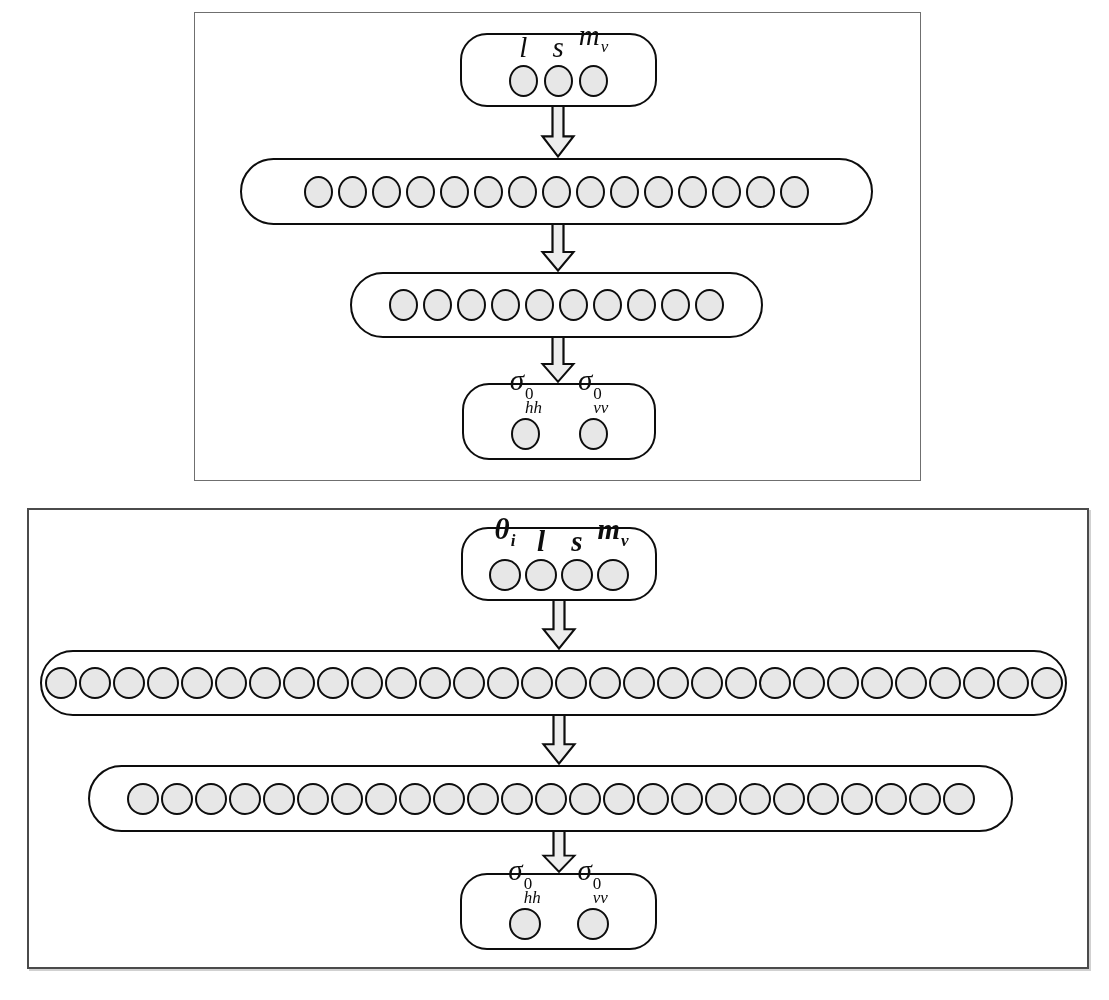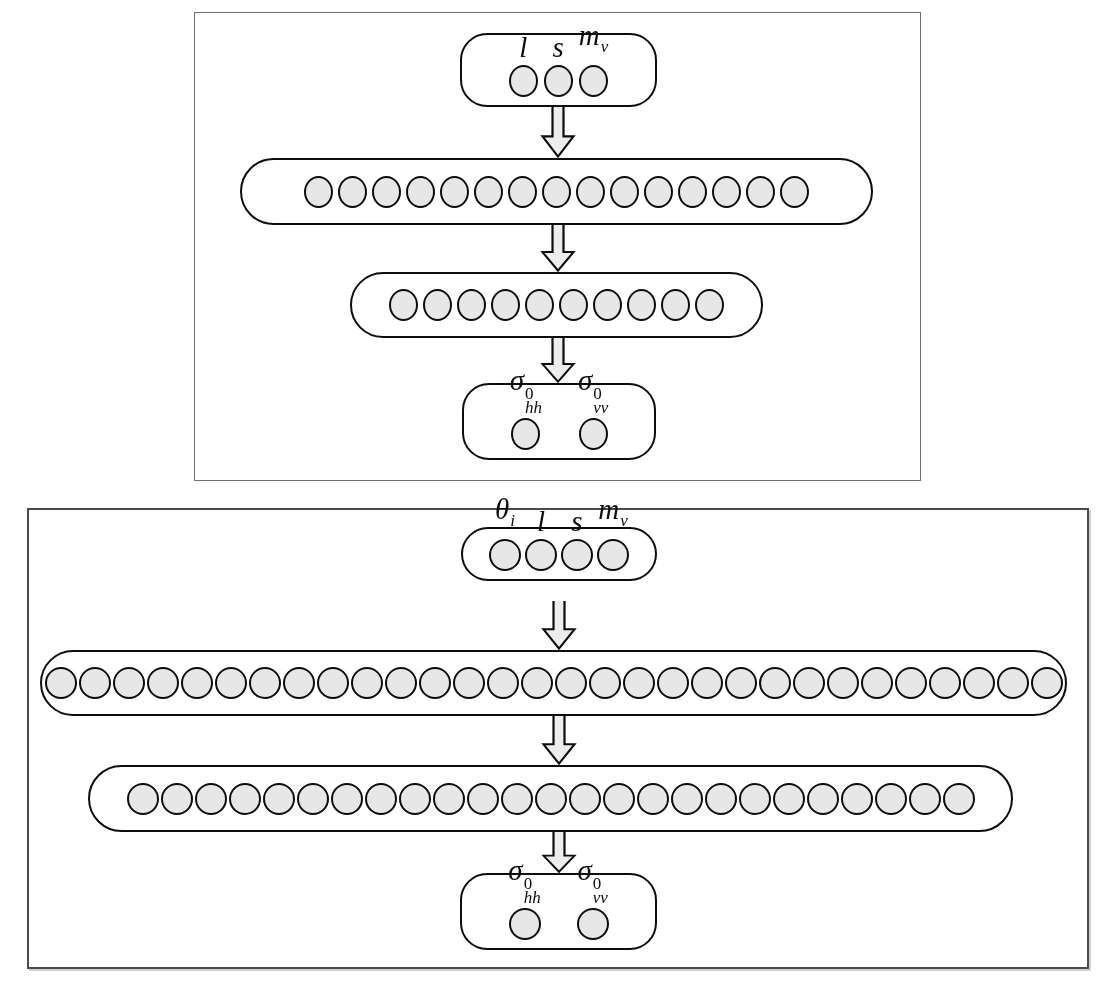--- a/index.html
+++ b/index.html
@@ -31,21 +31,21 @@
   .arrow{position:absolute;width:34px;overflow:visible;}
   
   .a-in {left:265px;top:20px;width:197px;height:74px;}
   .a-h1 {left:45px;top:145px;width:633px;height:67px;}
   .a-h2 {left:155px;top:259px;width:413px;height:66px;}
   .a-out{left:267px;top:370px;width:194px;height:77px;}
   .a-ar1{left:346px;top:94px;height:51px;}
   .a-ar2{left:346px;top:212px;height:47px;}
   .a-ar3{left:346px;top:325px;height:45px;}
   
-  .b-in {left:432px;top:17px;width:196px;height:54px;}
+  .b-in {left:432px;top:17px;width:196px;height:74px;font-weight:bold;}
   .b-h1 {left:11px;top:140px;width:1027px;height:66px;}
   .b-h2 {left:59px;top:255px;width:925px;height:67px;}
   .b-out{left:431px;top:363px;width:197px;height:77px;}
   .b-ar1{left:513px;top:91px;height:49px;}
   .b-ar2{left:513px;top:206px;height:49px;}
   .b-ar3{left:513px;top:322px;height:41px;}
 </style>
 </head>
 <body>
 

